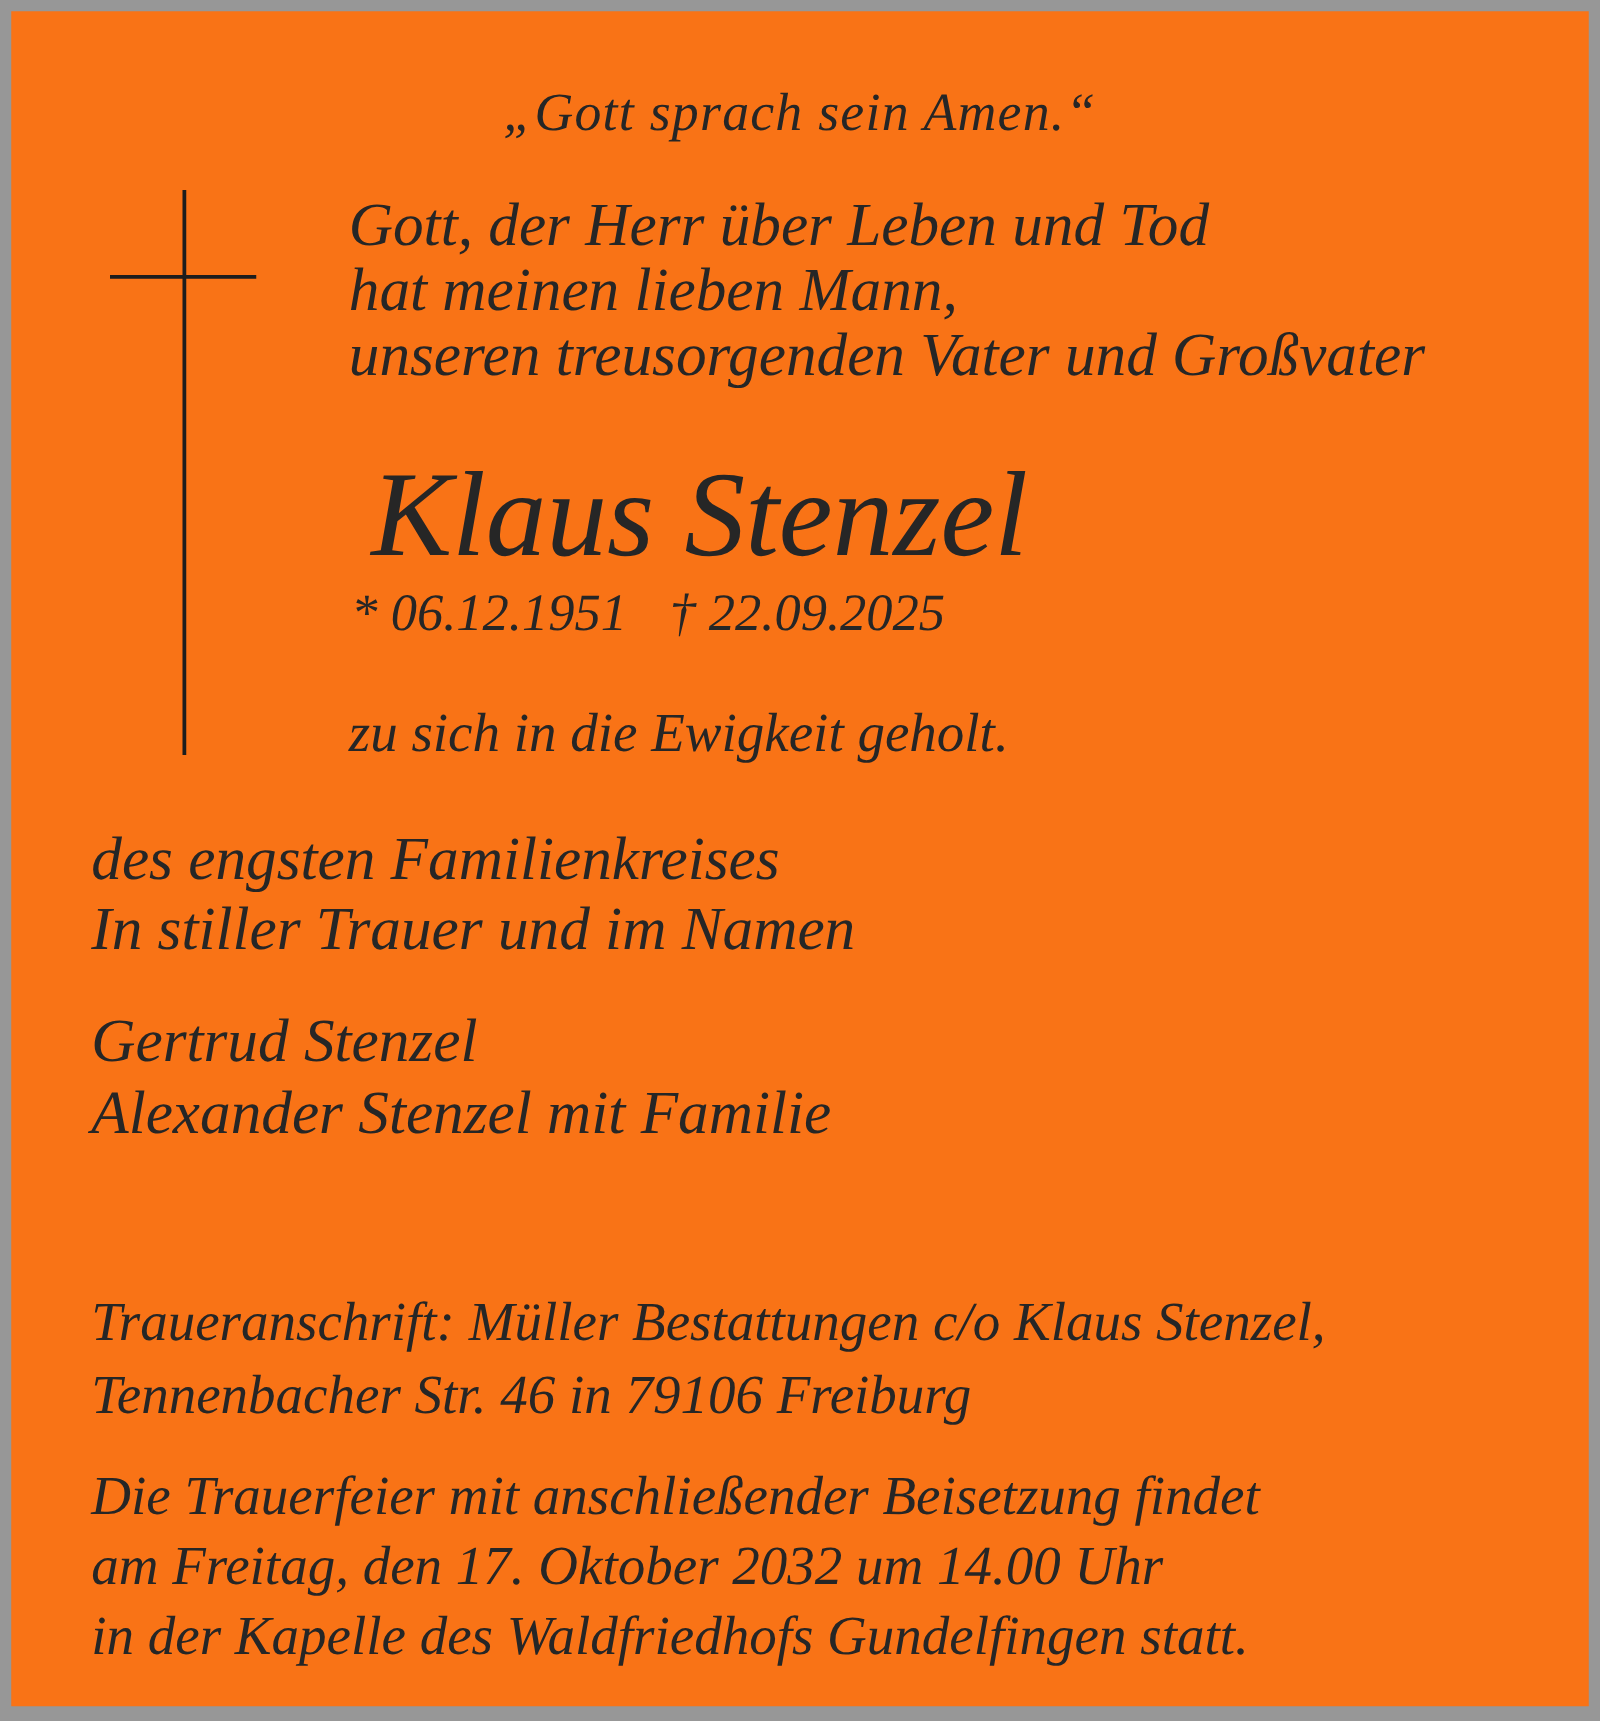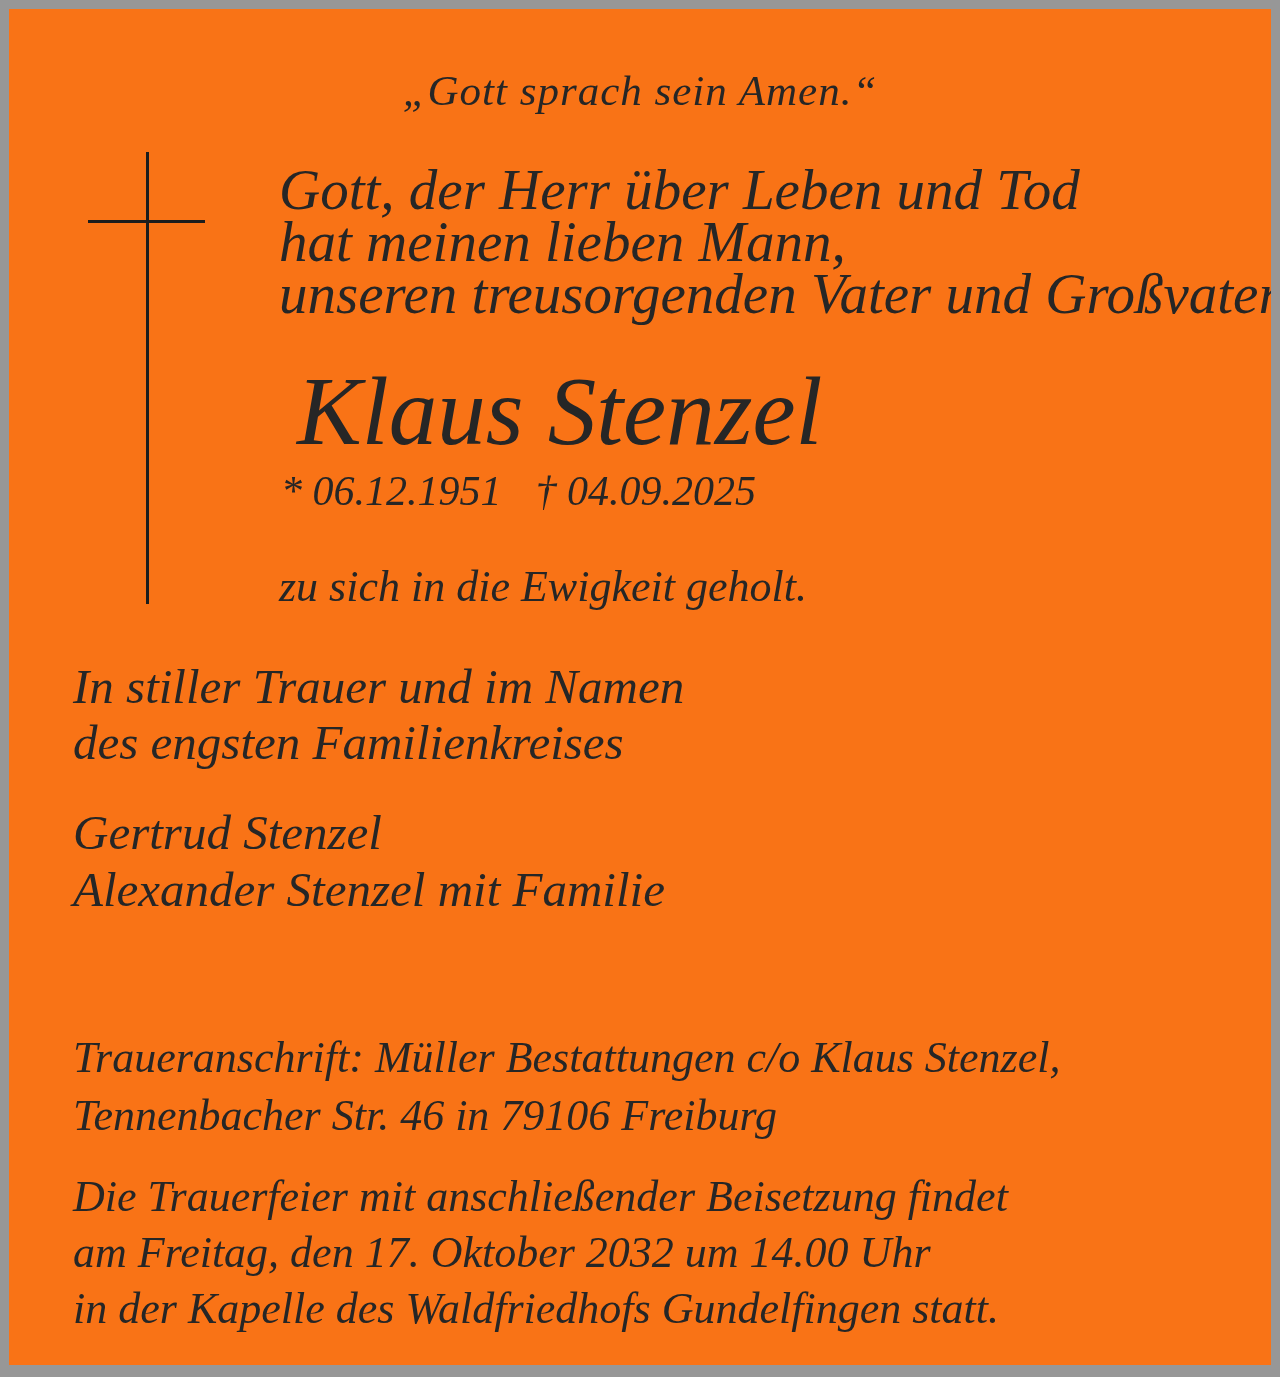--- a/index.html
+++ b/index.html
@@ -38,22 +38,22 @@
     position: absolute;
     left: 79px;
     top: 211px;
     width: 117px;
     height: 3px;
     background: #1d1d1d;
   }
   .intro {
     position: absolute;
     left: 270px;
-    top: 155px;
-    font-size: 57px;
+    top: 145px;
+    font-size: 49px;
     line-height: 52px;
     white-space: nowrap;
   }
   .name {
     position: absolute;
     left: 268px;
     top: 348px;
     font-size: 97px;
     line-height: 110px;
     white-space: nowrap;
@@ -121,28 +121,28 @@
 
   <div class="intro">
     <div>Gott, der Herr über Leben und Tod</div>
     <div>hat meinen lieben Mann,</div>
     <div>unseren treusorgenden Vater und Großvater</div>
   </div>
 
   <div class="name">Klaus Stenzel</div>
 
   <div class="dates">
-    <span class="birth">* 06.12.1951</span><span>† 04.09.2025</span>
+    <span class="birth">* 06.12.1951</span><span>† 22.09.2025</span>
   </div>
 
   <div class="closing">zu sich in die Ewigkeit geholt.</div>
 
   <div class="mourning">
+    <div>des engsten Familienkreises</div>
     <div>In stiller Trauer und im Namen</div>
-    <div>des engsten Familienkreises</div>
   </div>
 
   <div class="family">
     <div>Gertrud Stenzel</div>
     <div>Alexander Stenzel mit Familie</div>
   </div>
 
   <div class="address">
     <div>Traueranschrift: Müller Bestattungen c/o Klaus Stenzel,</div>
     <div>Tennenbacher Str. 46 in 79106 Freiburg</div>

